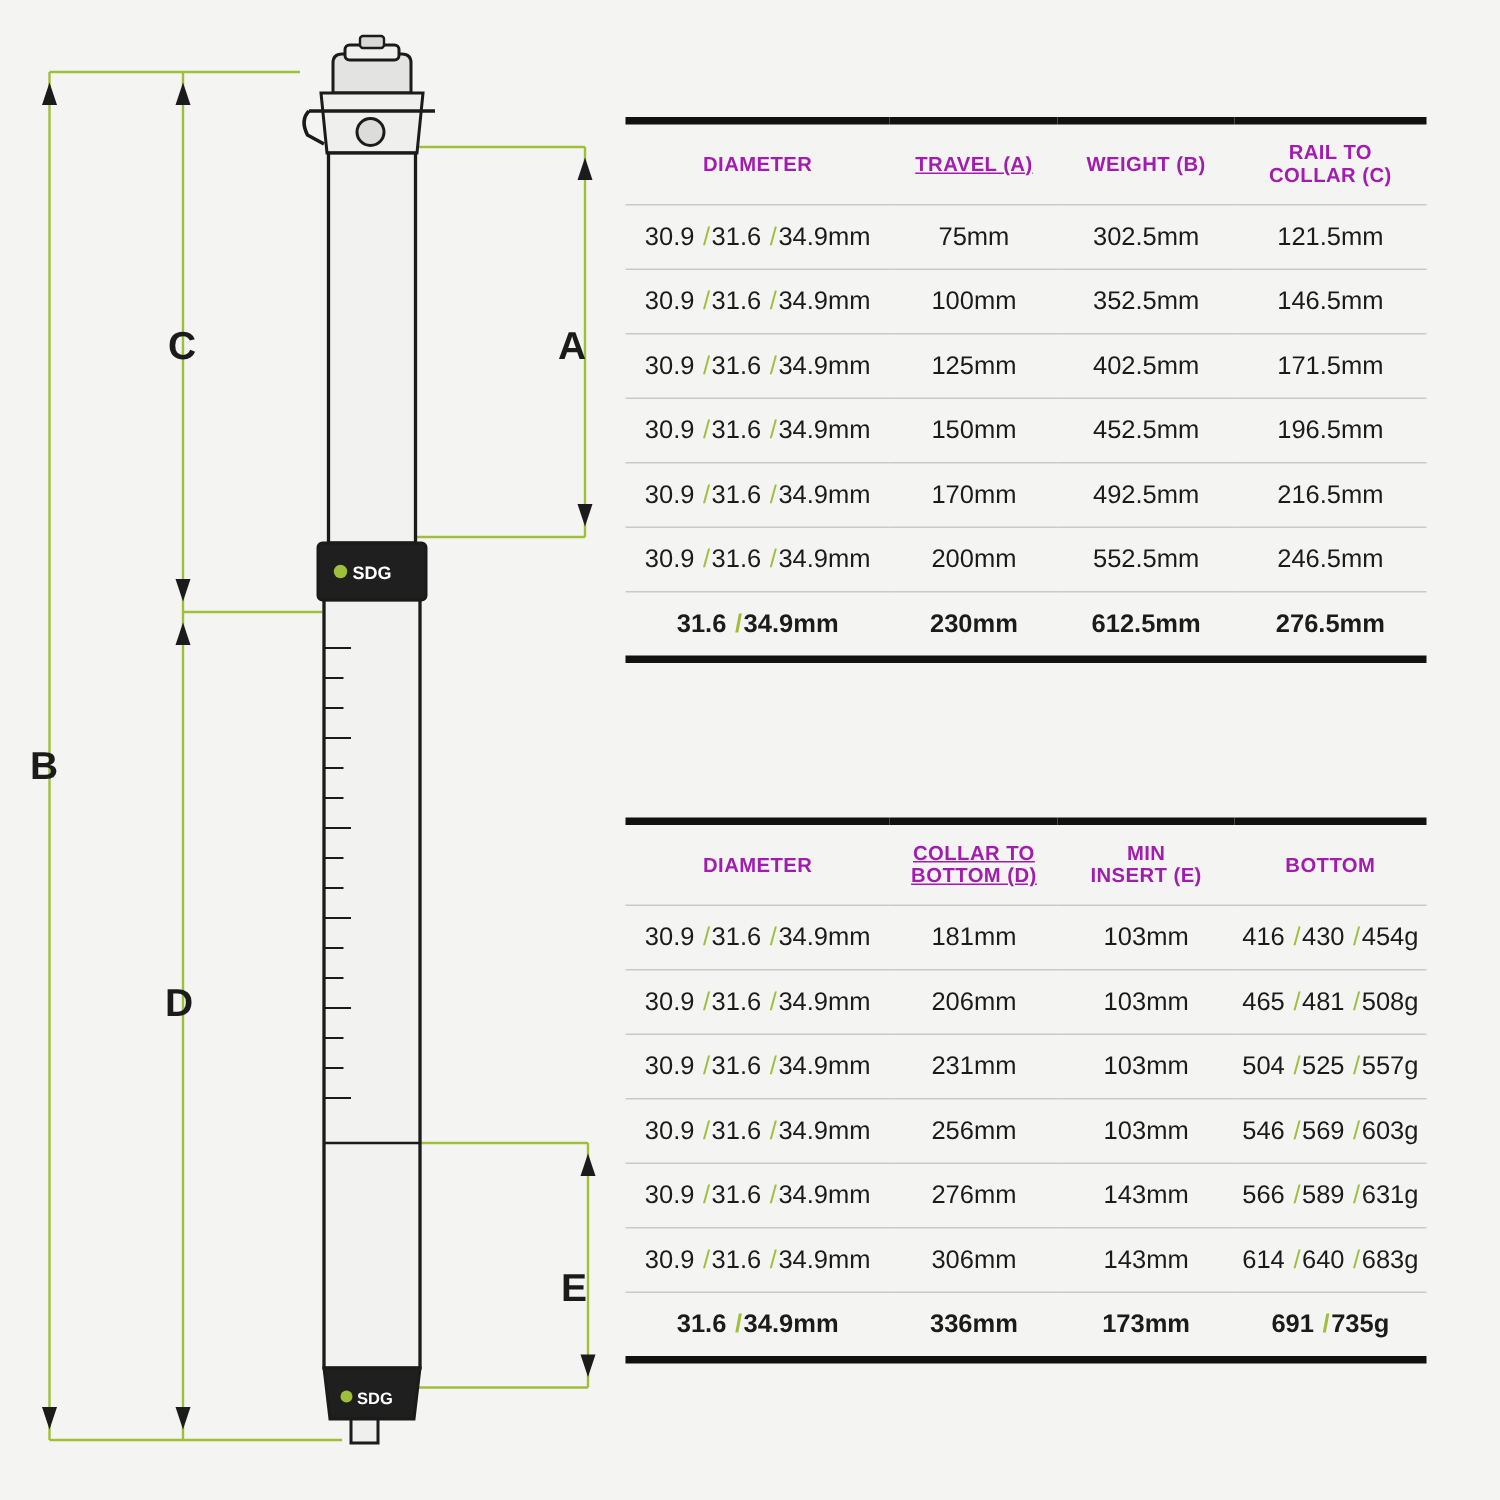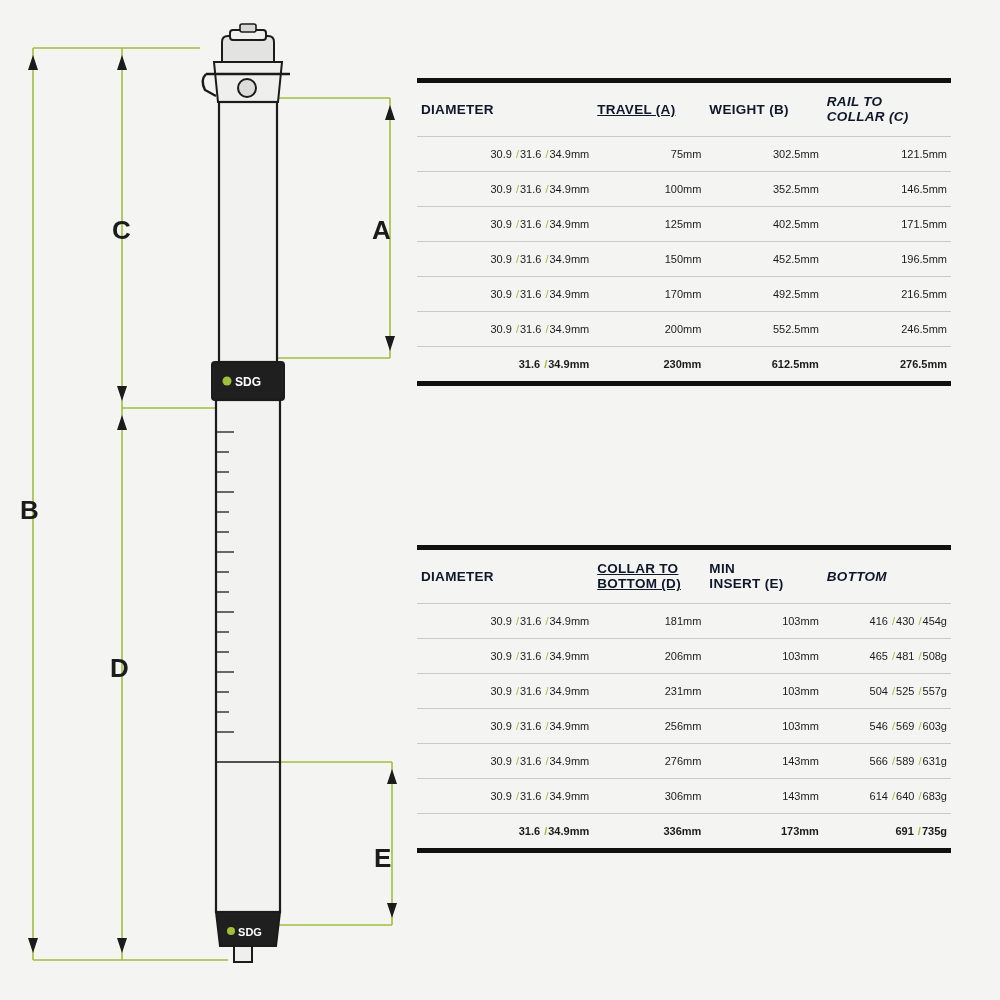--- a/index.html
+++ b/index.html
@@ -44,52 +44,52 @@
   table.spec {
     width: 100%;
     border-collapse: collapse;
     background: #f4f4f2;
   }
   table.spec thead th {
     font-size: 13.5px;
     font-weight: bold;
     letter-spacing: 0.3px;
     padding: 11px 4px 12px 4px;
-    text-align: left;
+    text-align: center;
     vertical-align: middle;
     line-height: 1.12;
-    color: #0f172a;
+    color: #a21caf;
   }
   table.spec thead tr {
     border-top: 5px solid #111;
     border-bottom: 1px solid #c9c9c6;
   }
   table.spec tbody td {
-    font-size: 11px;
-    text-align: right;
+    font-size: 17px;
+    text-align: center;
     padding: 11px 4px;
     border-bottom: 1px solid #c9c9c6;
     color: #1b1b1b;
     white-space: nowrap;
   }
   table.spec tbody tr:last-child td {
     border-bottom: none;
     font-weight: bold;
   }
   .table-bottom-rule {
     height: 5px;
     background: #111;
     width: 100%;
   }
   .slash { color: #9fbf3b; padding: 0 1px; }
 
   .col-diam { width: 33%; }
   .col-b { width: 21%; text-decoration: underline; }
   .col-c { width: 22%; }
-  .col-d { width: 24%; font-style: italic; }
+  .col-d { width: 24%; }
 </style>
 </head>
 <body>
 
 <div id="diagram">
   <svg width="410" height="1000" viewBox="0 0 410 1000">
 
     <g stroke="#9fbf3b" stroke-width="1.6" fill="none">
 
       <line x1="33" y1="48" x2="33" y2="960"></line>

